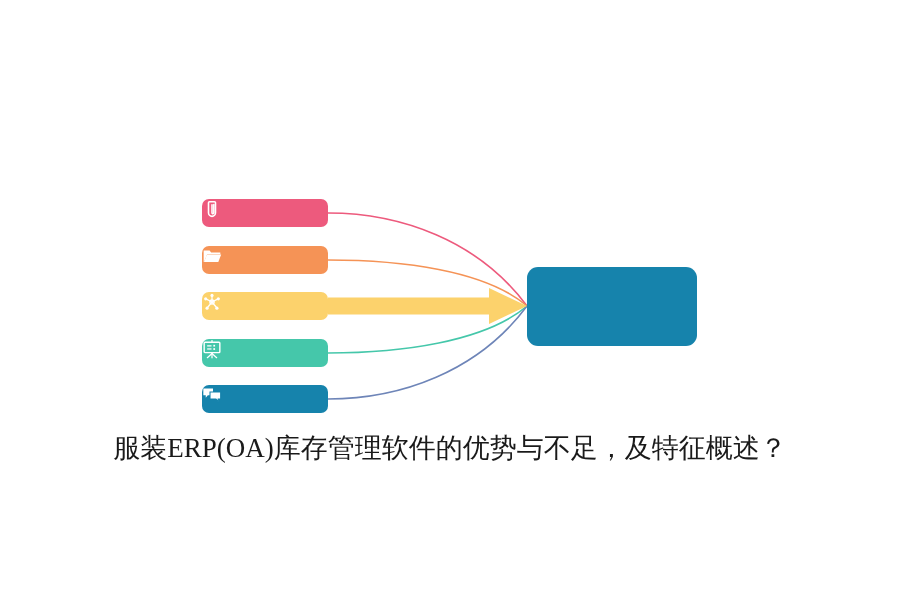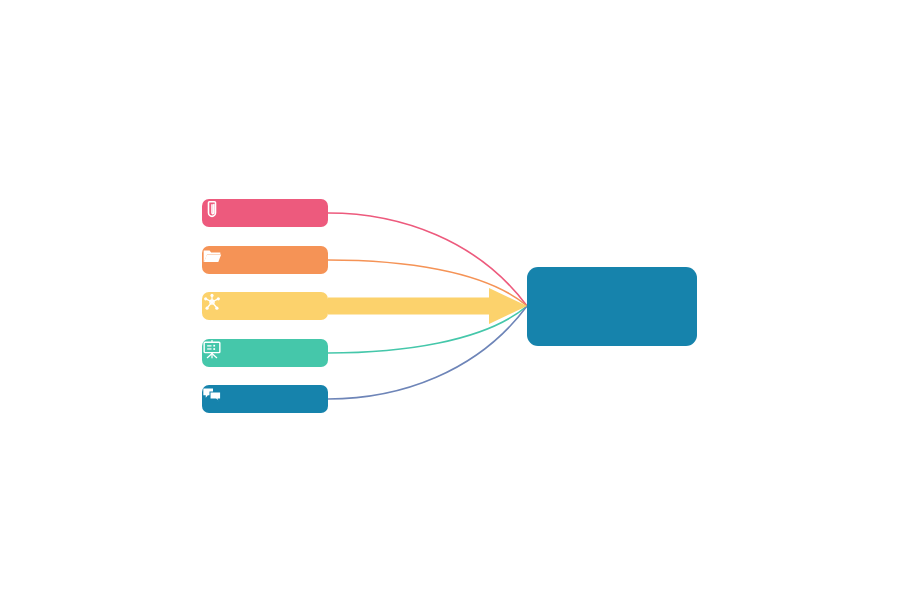--- a/index.html
+++ b/index.html
@@ -169,15 +169,16 @@
         </svg>
       </span>
       <span></span>
     </div>
 
     <div class="target-box" style="background:#1683AC;">
       <span></span>
     </div>
   </div>
 
+  <div class="caption">服装ERP(OA)库存管理软件的优势与不足，及特征概述？</div>
 
 
 </div>
 
 </body></html>

